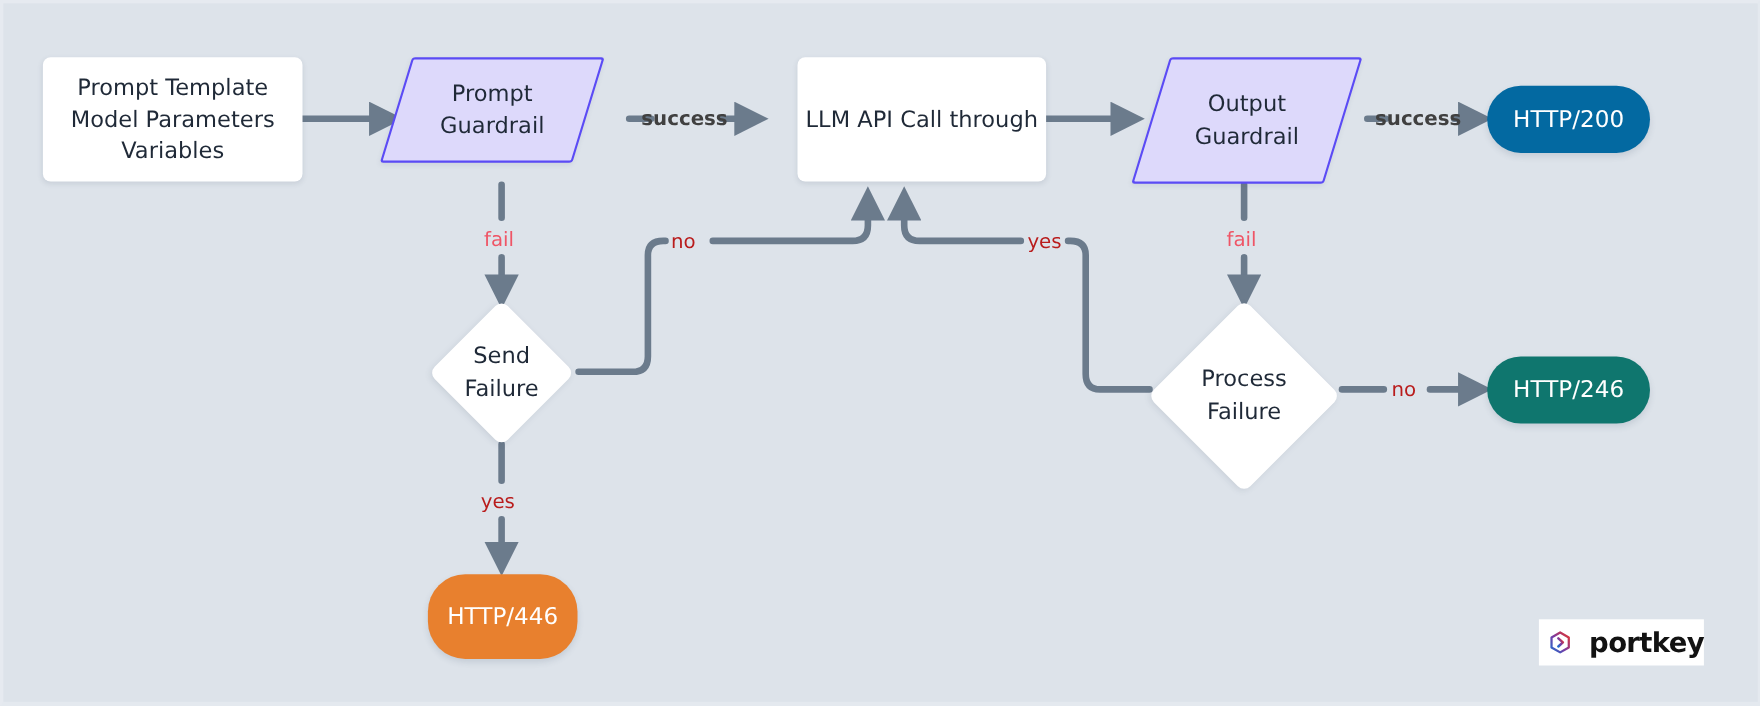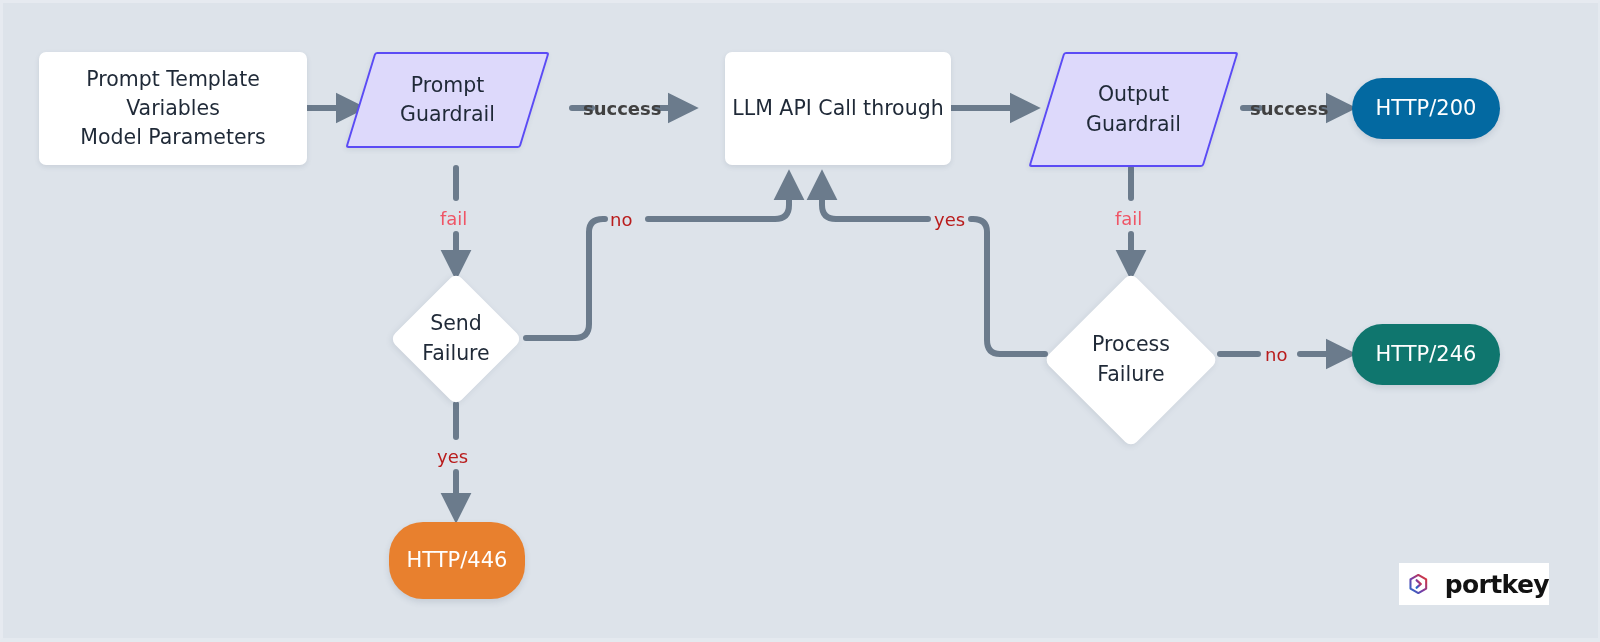--- a/index.html
+++ b/index.html
@@ -173,25 +173,25 @@
       <path d="M 1131 234 L 1131 272" marker-end="url(#arrow)"></path>
 
       <path d="M 1045 354 L 1000 354 Q 987 354 987 340 L 987 232 Q 987 219 973 219 L 971 219"></path>
       <path d="M 928 219 L 836 219 Q 822 219 822 205 L 822 178" marker-end="url(#arrow)"></path>
 
       <path d="M 1220 354 L 1258 354"></path>
       <path d="M 1300 354 L 1348 354" marker-end="url(#arrow)"></path>
     </g>
   </svg>
 
-  <div class="node rect" style="left:39px; top:52px; width:268px; height:113px;justify-content:center;">
+  <div class="node rect" style="left:39px; top:52px; width:236px; height:113px;justify-content:center;">
     <div>
       <div>Prompt Template</div>
+      <div>Model Parameters</div>
       <div>Variables</div>
-      <div>Model Parameters</div>
     </div>
   </div>
 
   <div class="para-wrap" style="left:360px; top:52px; width:175px; height:96px;">
     <div class="para-shape"></div>
     <div class="para-label">
       <div>
         <div>Prompt</div>
         <div>Guardrail</div>
       </div>

